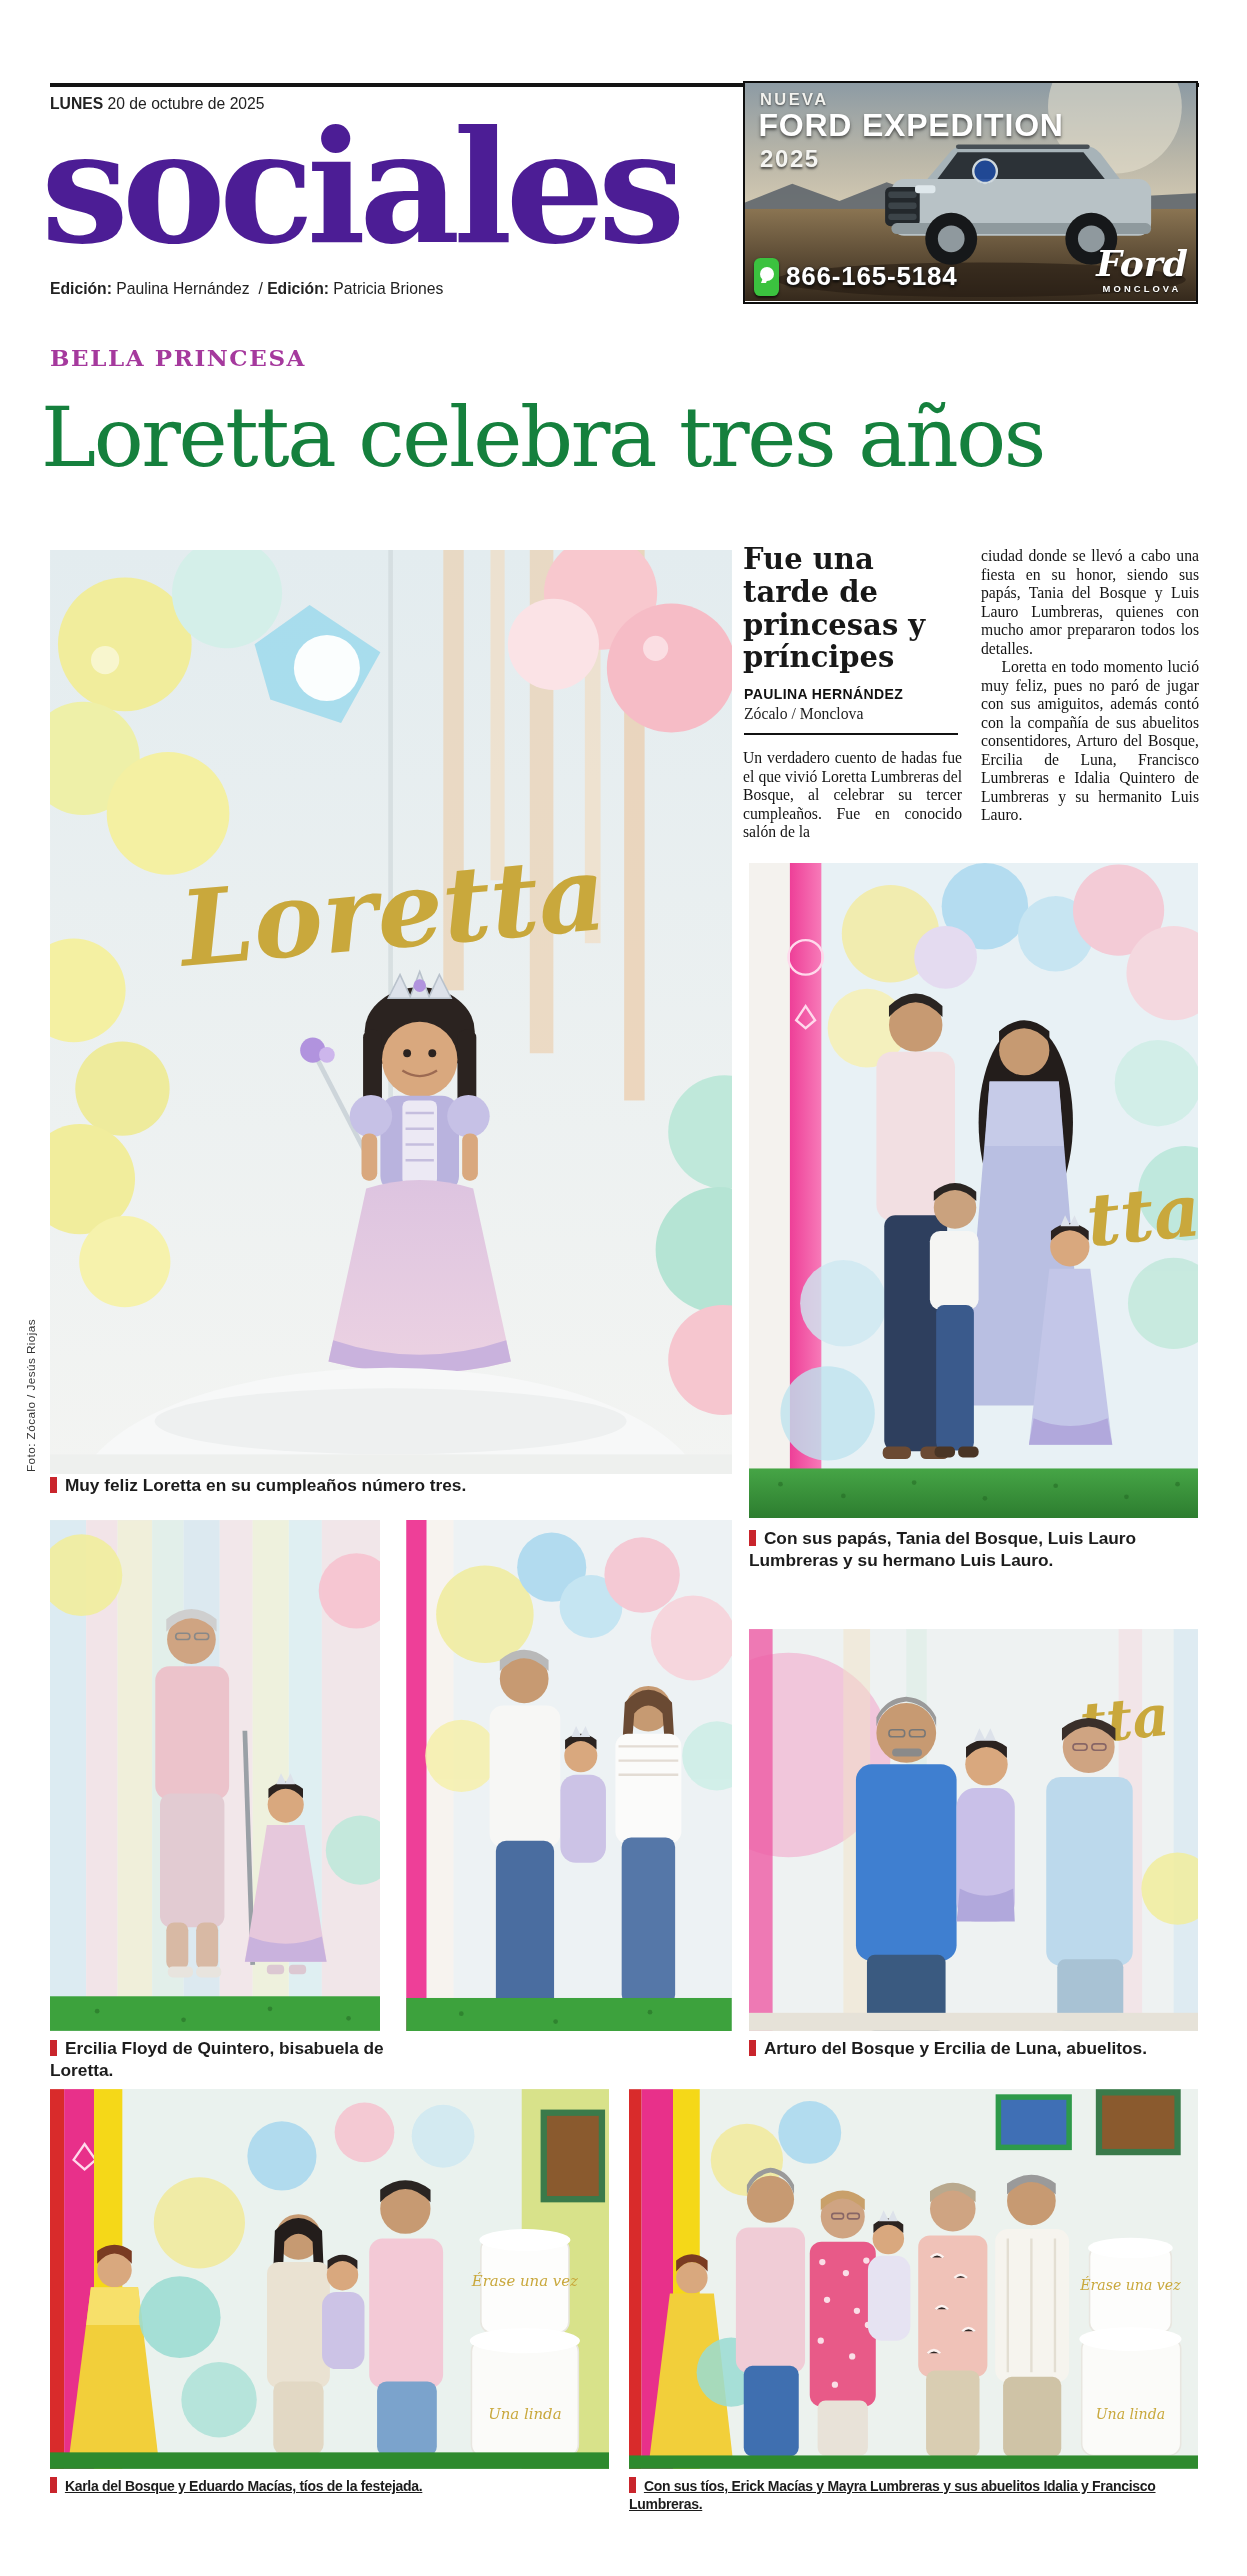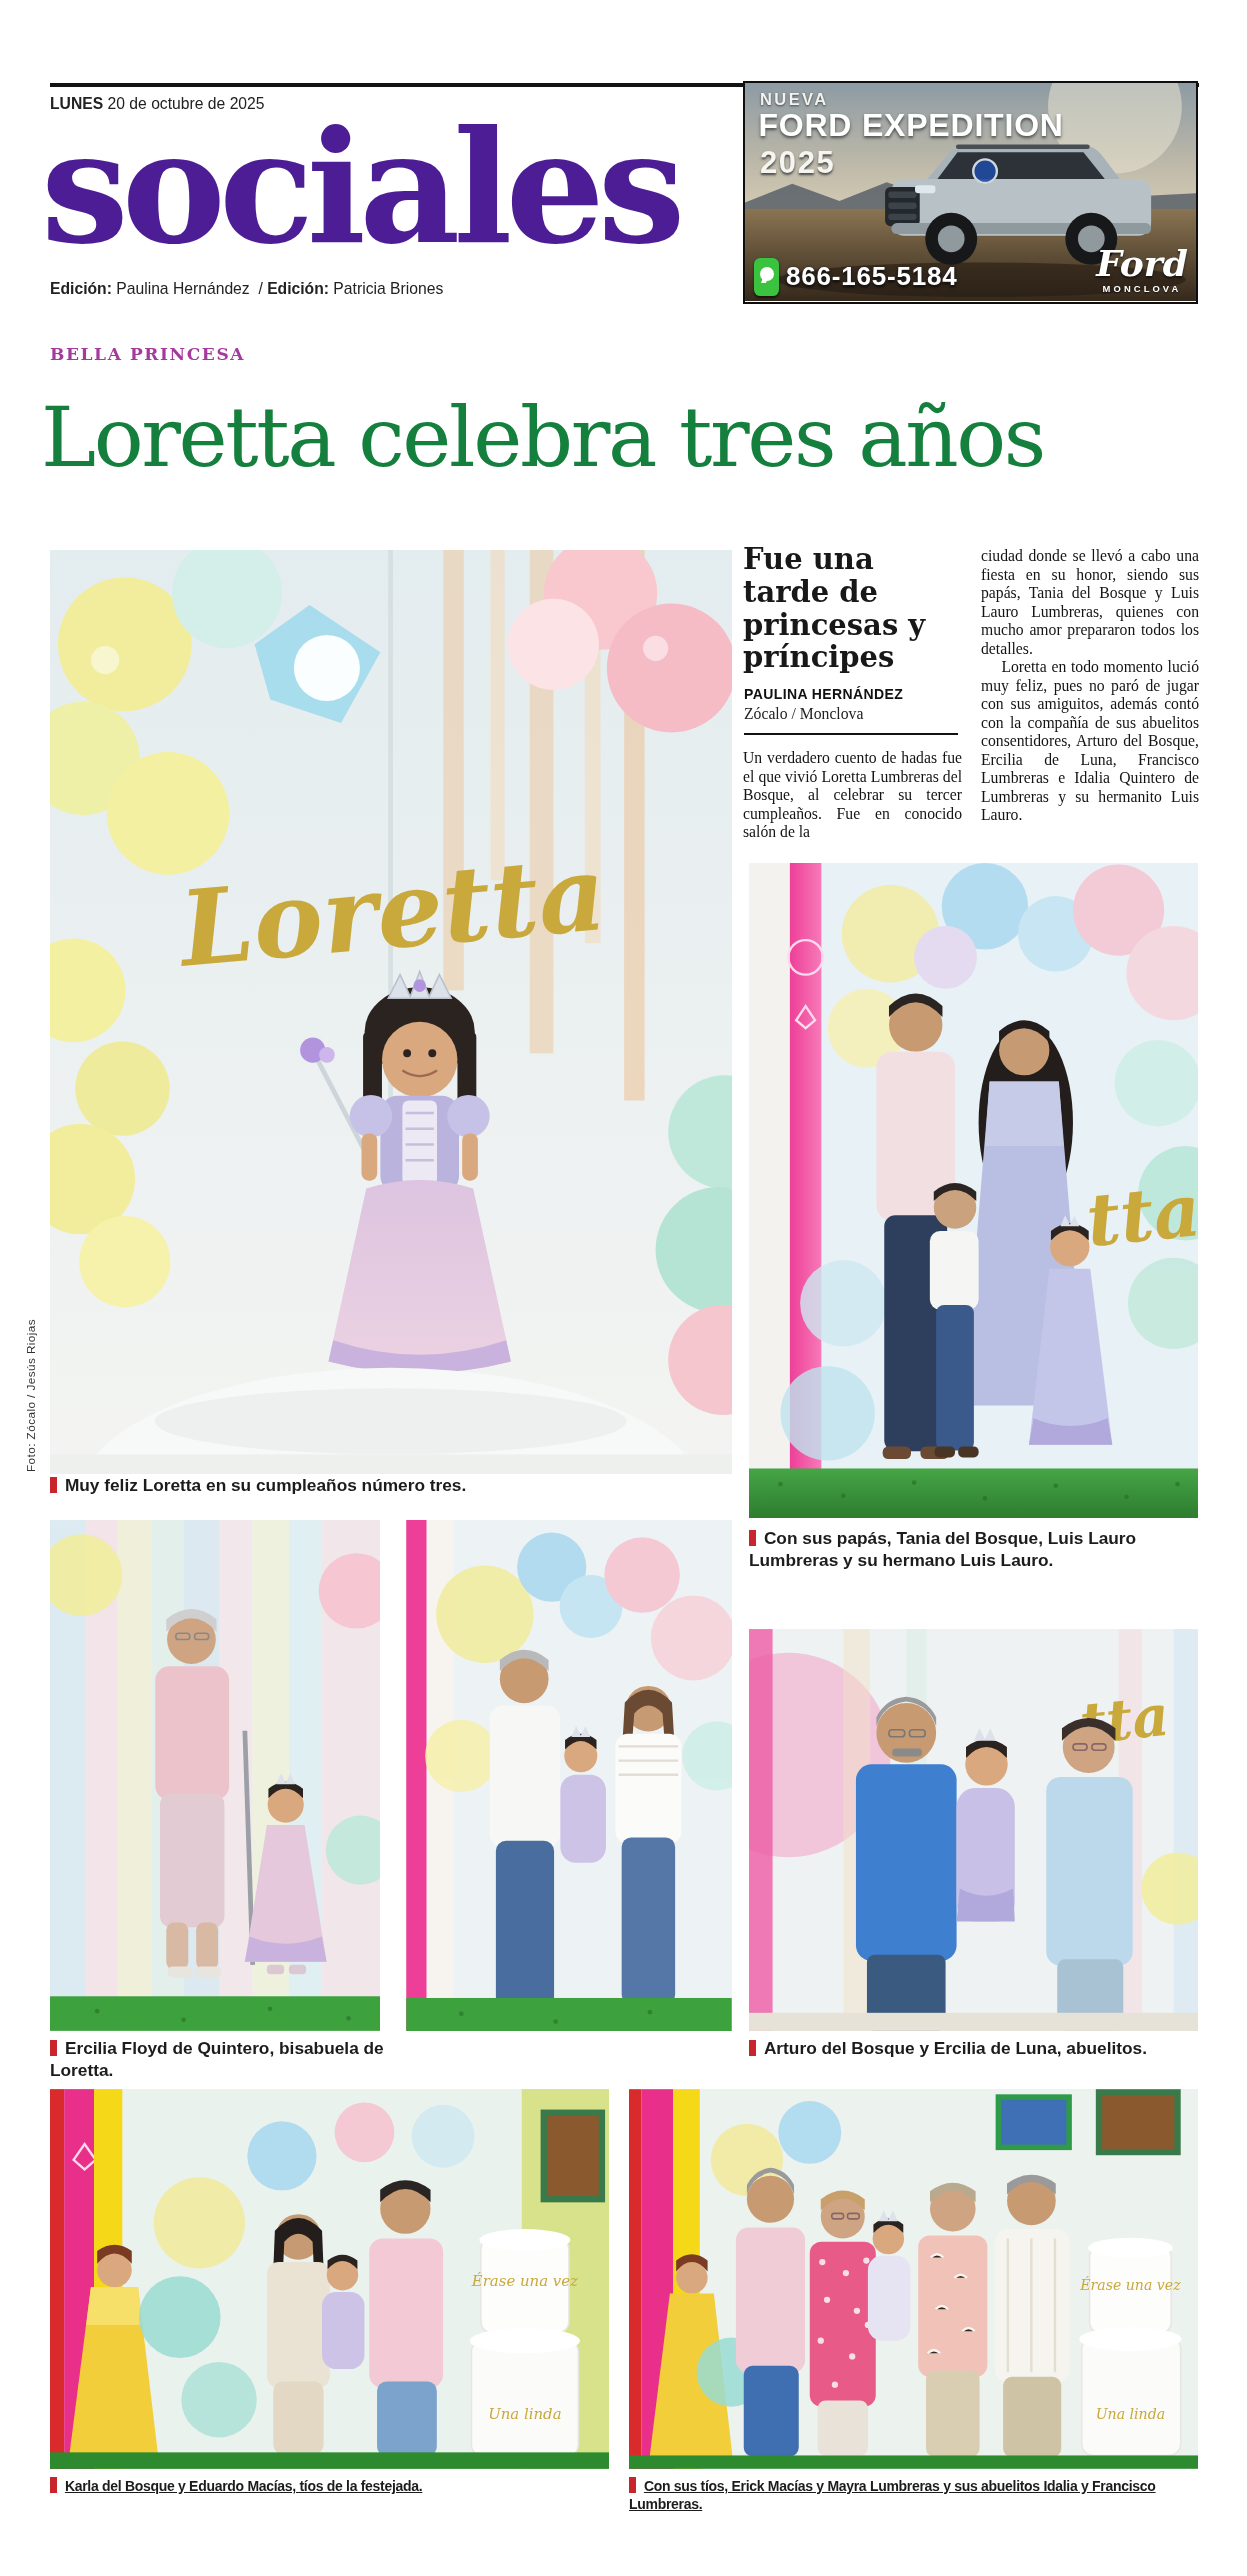--- a/index.html
+++ b/index.html
@@ -16,38 +16,38 @@
   .edition{left:50px;top:280px;font-size:15.7px;color:#222;}
   .edition b{font-weight:bold;}
 
   
   .ad{left:743px;top:81px;width:455px;height:223px;border:2.4px solid #0e0e0e;box-sizing:border-box;overflow:hidden;}
   .ad svg{position:absolute;left:0;top:0;}
   .ad-nueva{left:15px;top:7px;font-size:16.5px;font-weight:bold;letter-spacing:2.4px;color:#f2f2ee;
             text-shadow:0 0.8px 2.4px rgba(40,40,40,.8);}
   .ad-model{left:13.4px;top:24.4px;font-size:32px;font-weight:bold;letter-spacing:0.8px;color:#ffffff;
             text-shadow:0 1.6px 3.1px rgba(40,40,40,.75);}
-  .ad-year{left:15px;top:62px;font-size:31px;font-weight:bold;letter-spacing:1.6px;color:#f5f5f2;
+  .ad-year{left:15px;top:62px;font-size:24px;font-weight:bold;letter-spacing:1.6px;color:#f5f5f2;
            text-shadow:0 1.6px 2.4px rgba(40,40,40,.8);}
   .ad-phone{left:41px;top:178px;font-size:26px;font-weight:bold;letter-spacing:0.8px;color:#ffffff;
             text-shadow:0 0 2.4px #2a2a2a,0 1.6px 3.1px rgba(0,0,0,.9);}
   .ad-wa{left:9.4px;top:175px;width:25px;height:38px;background:#3bc23f;border-radius:6.3px;
          box-shadow:0 1.6px 2.4px rgba(0,0,0,.6);}
   .ad-wa::after{content:"";position:absolute;left:5.5px;top:9.4px;width:14px;height:14px;border-radius:50%;
                 background:#ffffff;}
   .ad-wa::before{content:"";position:absolute;left:7.9px;top:20.4px;width:4.7px;height:4.7px;background:#ffffff;
                  transform:skewX(-20deg);}
   .ad-brand{left:346px;top:162px;width:102px;text-align:center;color:#ffffff;}
   .ad-brand .script{font-family:"DejaVu Serif",serif;font-style:italic;font-weight:bold;font-size:36px;
                     line-height:1;text-shadow:0 1.6px 2.4px rgba(0,0,0,.6);}
   .ad-brand .dealer{font-size:9.4px;font-weight:bold;letter-spacing:3.1px;margin-top:1.6px;
                     text-shadow:0 0.8px 1.6px rgba(0,0,0,.7);}
 
   
-  .kicker{left:50px;top:344px;font-family:"DejaVu Serif",serif;font-weight:bold;font-size:17px;
+  .kicker{left:50px;top:344px;font-family:"DejaVu Serif",serif;font-weight:bold;font-size:23px;
           letter-spacing:1.6px;color:#a5399d;}
   .headline{left:41px;top:396px;width:1164px;font-family:"DejaVu Serif",serif;font-size:83px;
             line-height:1;letter-spacing:-2.4px;color:#15803d;}
   .subhead{left:743px;top:543px;width:226px;font-family:"DejaVu Serif",serif;font-weight:bold;
            font-size:29px;line-height:1.13;color:#181818;}
   .byline{left:744px;top:686px;font-size:14px;font-weight:bold;letter-spacing:0.4px;color:#111;}
   .source{left:744px;top:705px;font-family:"Liberation Serif",serif;font-size:15.7px;color:#222;}
   .byline-rule{left:744px;top:733px;width:214px;height:1.6px;background:#111;}
   .body-col{font-family:"Liberation Serif",serif;font-size:15.7px;line-height:18.5px;
             text-align:justify;color:#141414;}

